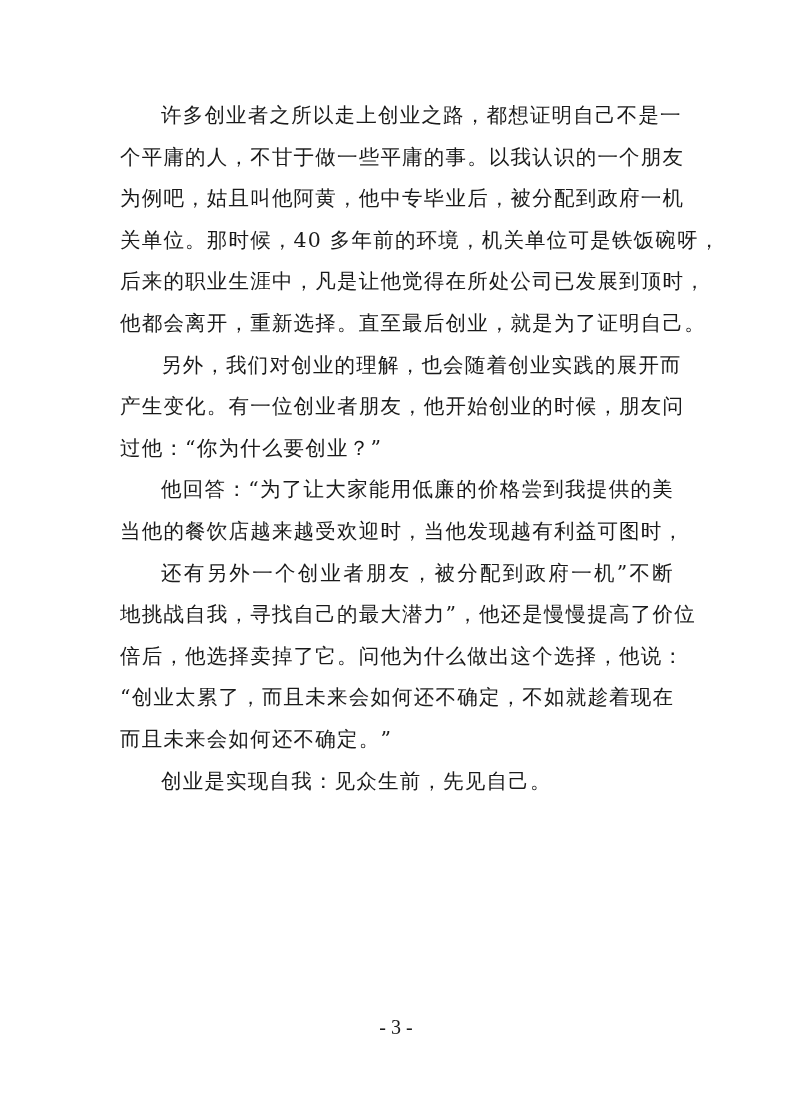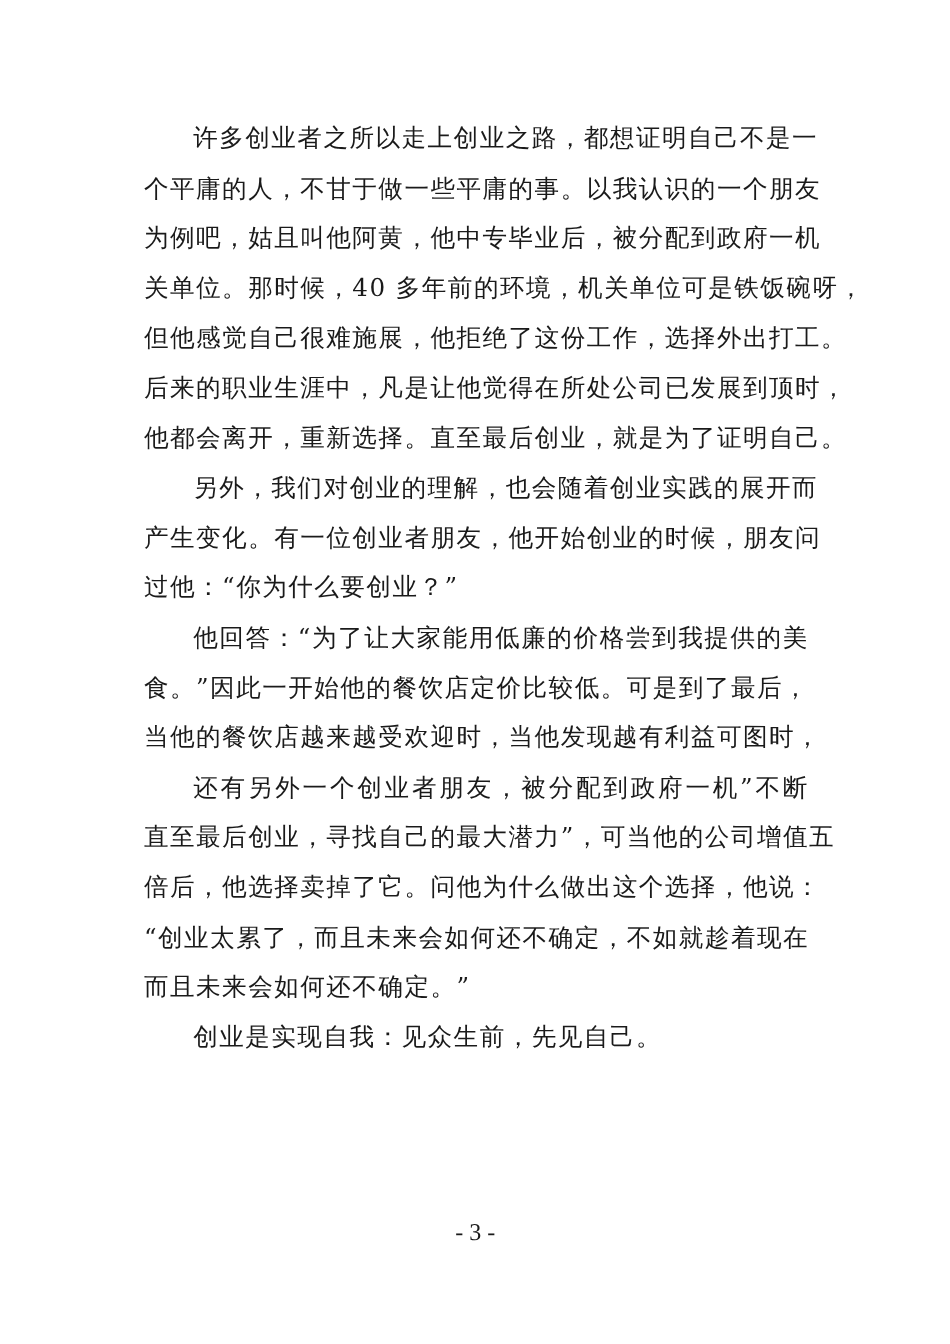--- a/index.html
+++ b/index.html
@@ -36,37 +36,35 @@
 </head>
 <body>
 
 <div class="page">
   <div class="body-text">
     <p class="para">
       <span class="line">许多创业者之所以走上创业之路，都想证明自己不是一</span>
       <span class="line" style="text-indent:0">个平庸的人，不甘于做一些平庸的事。以我认识的一个朋友</span>
       <span class="line" style="text-indent:0">为例吧，姑且叫他阿黄，他中专毕业后，被分配到政府一机</span>
       <span class="line" style="text-indent:0">关单位。那时候，40 多年前的环境，机关单位可是铁饭碗呀，</span>
-      <span class="line" style="text-indent:0">但他感觉自己很难施展，他拒绝了这份工作，选择外出打工。</span>
       <span class="line" style="text-indent:0">后来的职业生涯中，凡是让他觉得在所处公司已发展到顶时，</span>
       <span class="line" style="text-indent:0">他都会离开，重新选择。直至最后创业，就是为了证明自己。</span>
     </p>
     <p class="para">
       <span class="line">另外，我们对创业的理解，也会随着创业实践的展开而</span>
       <span class="line" style="text-indent:0">产生变化。有一位创业者朋友，他开始创业的时候，朋友问</span>
       <span class="line last" style="text-indent:0">过他：“你为什么要创业？”</span>
     </p>
     <p class="para">
       <span class="line">他回答：“为了让大家能用低廉的价格尝到我提供的美</span>
-      <span class="line" style="text-indent:0">食。”因此一开始他的餐饮店定价比较低。可是到了最后，</span>
       <span class="line" style="text-indent:0">当他的餐饮店越来越受欢迎时，当他发现越有利益可图时，</span>
     </p>
     <p class="para">
       <span class="line">还有另外一个创业者朋友，被分配到政府一机”不断</span>
-      <span class="line" style="text-indent:0">直至最后创业，寻找自己的最大潜力”，可当他的公司增值五</span>
+      <span class="line" style="text-indent:0">地挑战自我，寻找自己的最大潜力”，他还是慢慢提高了价位</span>
       <span class="line" style="text-indent:0">倍后，他选择卖掉了它。问他为什么做出这个选择，他说：</span>
       <span class="line" style="text-indent:0">“创业太累了，而且未来会如何还不确定，不如就趁着现在</span>
       <span class="line last" style="text-indent:0">而且未来会如何还不确定。”</span>
     </p>
     <p class="para">
       <span class="line last">创业是实现自我：见众生前，先见自己。</span>
     </p>
   </div>
   <div class="page-number">- 3 -</div>
 </div>

